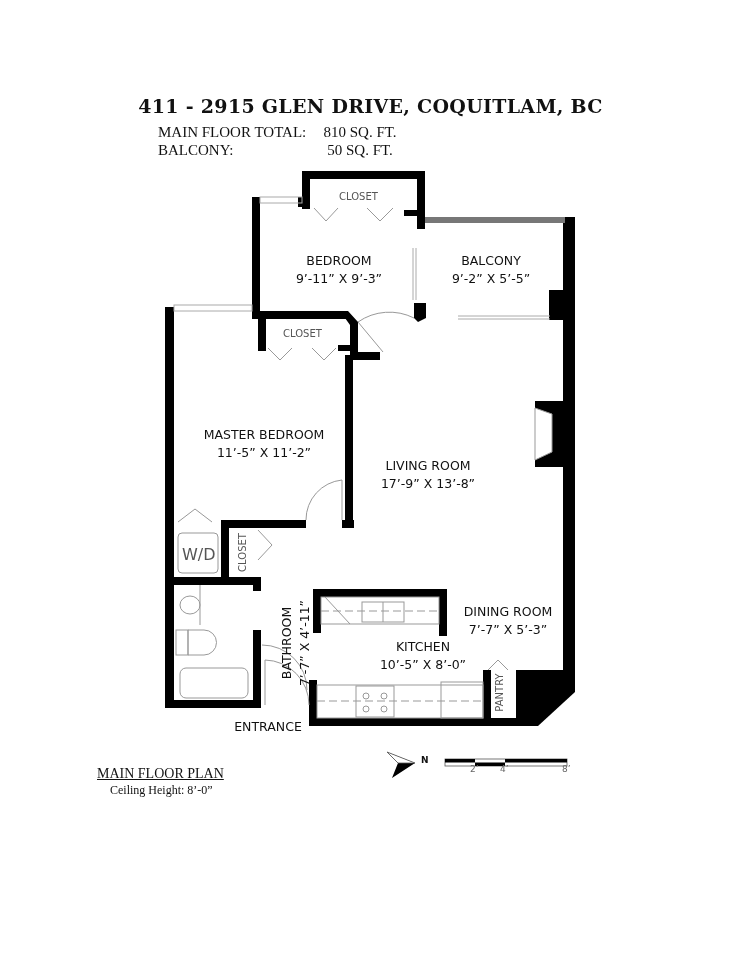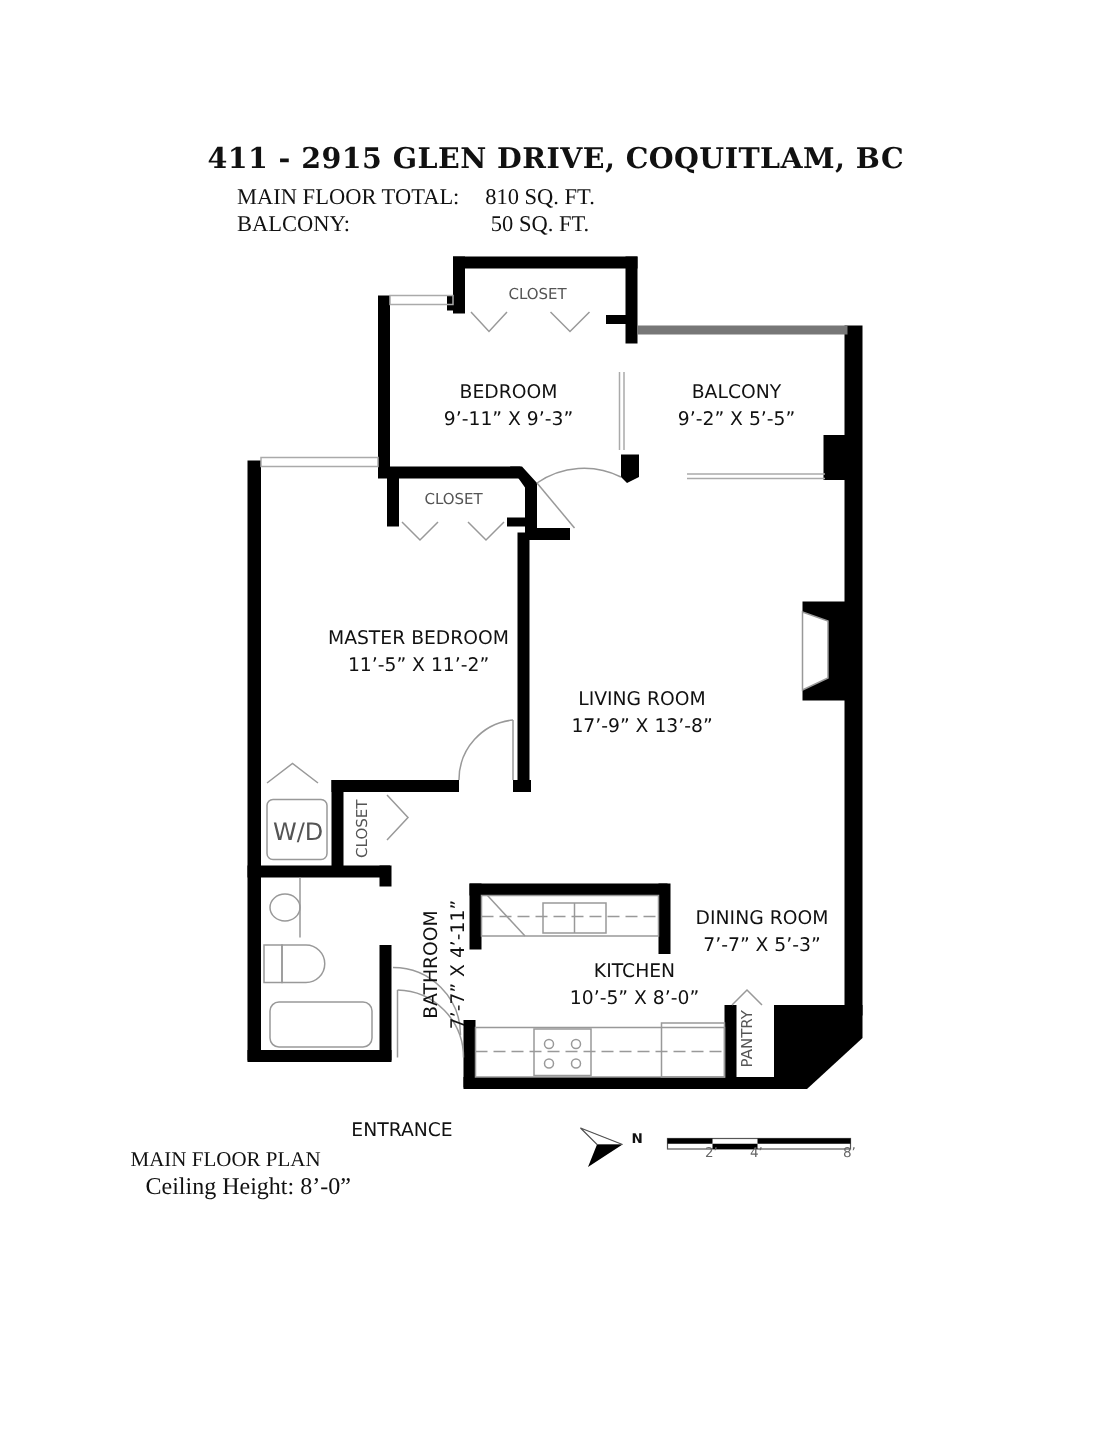--- a/index.html
+++ b/index.html
@@ -5,22 +5,22 @@
   html, body { margin:0; padding:0; background:#fff; }
   body { width:741px; height:960px; position:relative; overflow:hidden; font-family:"Liberation Serif", serif; color:#111; }
   .title { position:absolute; left:0; width:741px; top:47px; text-align:center; font-family:"DejaVu Serif", serif; font-weight:bold; font-size:19px; letter-spacing:0.3px;margin-top:48px; }
   .area { position:absolute; left:158px; font-family:"Liberation Serif", serif; font-size:15px; }
   .area .lab { display:inline-block; width:152px;margin-top:25px; }
   .area .val { display:inline-block; width:100px; text-align:center; }
   svg.plan { position:absolute; left:0; top:0; }
   .room { position:absolute; font-family:"DejaVu Sans", sans-serif; font-size:12.5px; text-align:center; line-height:18px; color:#111; white-space:nowrap; transform:translateX(-50%); }
   .small { position:absolute; font-family:"DejaVu Sans", sans-serif; font-size:10px; color:#555; white-space:nowrap; }
   .vert { transform:rotate(-90deg); transform-origin:center center; }
-  .footer-title { position:absolute; left:87px; top:766px; font-family:"Liberation Serif", serif; font-size:14px; }
-  .footer-sub { position:absolute; left:97px; top:783px; font-family:"Liberation Serif", serif; font-size:16px; }
+  .footer-title { position:absolute; left:97px; top:766px; font-family:"Liberation Serif", serif; font-size:14px; text-decoration:underline; }
+  .footer-sub { position:absolute; left:110px; top:783px; font-family:"Liberation Serif", serif; font-size:12px; }
   .scale-lbl { position:absolute; top:764px; font-family:"DejaVu Sans", sans-serif; font-size:9px; color:#666; }
   .north-lbl { position:absolute; left:421px; top:755px; font-family:"DejaVu Sans", sans-serif; font-size:9px; font-weight:bold; }
 </style>
 </head>
 <body>
 
 <div class="title">411 - 2915 GLEN DRIVE, COQUITLAM, BC</div>
 <div class="area" style="top:99px;">
   <span class="lab">MAIN FLOOR TOTAL:</span><span class="val">810 SQ. FT.</span>
 </div>
@@ -148,21 +148,21 @@
 <div class="small" style="left:339px; top:191px;">CLOSET</div>
 <div class="room" style="left:339px; top:252px;">
   <div>BEDROOM</div>
   <div>9’-11” X 9’-3”</div>
 </div>
 <div class="room" style="left:491px; top:252px;text-align:center;">
   <div>BALCONY</div>
   <div>9’-2” X 5’-5”</div>
 </div>
 <div class="small" style="left:283px; top:328px;">CLOSET</div>
-<div class="room" style="left:264px; top:416px;margin-left:15px;">
+<div class="room" style="left:264px; top:426px;">
   <div>MASTER BEDROOM</div>
   <div>11’-5” X 11’-2”</div>
 </div>
 <div class="room" style="left:428px; top:457px;">
   <div>LIVING ROOM</div>
   <div>17’-9” X 13’-8”</div>
 </div>
 <div class="small" style="left:182px; top:545px; font-size:16px;">W/D</div>
 <div class="small vert" style="left:222px; top:547px; width:40px; text-align:center;">CLOSET</div>
 <div class="room vert" style="left:236px; top:625px; width:120px; margin-left:0;">
@@ -171,21 +171,21 @@
 </div>
 <div class="room" style="left:508px; top:603px;">
   <div>DINING ROOM</div>
   <div>7’-7” X 5’-3”</div>
 </div>
 <div class="room" style="left:382px; top:638px;margin-left:41px;">
   <div>KITCHEN</div>
   <div>10’-5” X 8’-0”</div>
 </div>
 <div class="small vert" style="left:479px; top:687px; width:40px; text-align:center;">PANTRY</div>
-<div class="room" style="left:268px; top:718px;margin-top:26px;">ENTRANCE</div>
+<div class="room" style="left:268px; top:718px;">ENTRANCE</div>
 
 <div class="north-lbl">N</div>
 <div class="scale-lbl" style="left:470px;">2’</div>
 <div class="scale-lbl" style="left:500px;">4’</div>
 <div class="scale-lbl" style="left:562px;">8’</div>
 
 <div class="footer-title">MAIN FLOOR PLAN</div>
 <div class="footer-sub">Ceiling Height: 8’-0”</div>
 
 </body></html>

